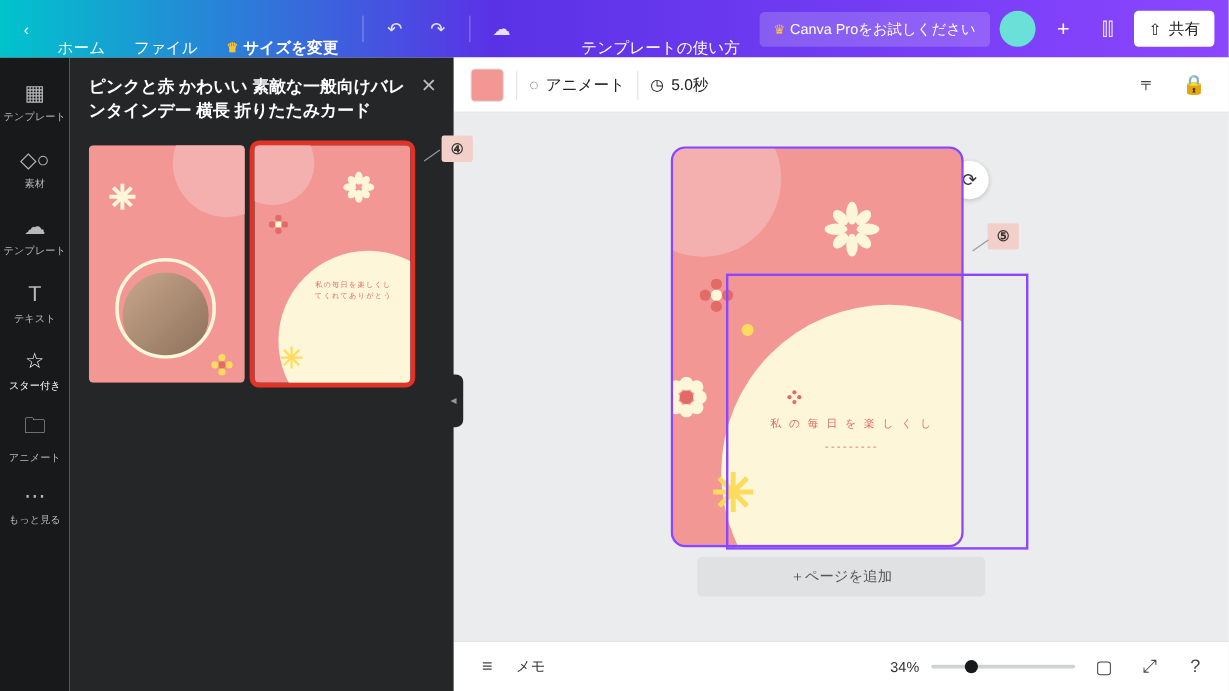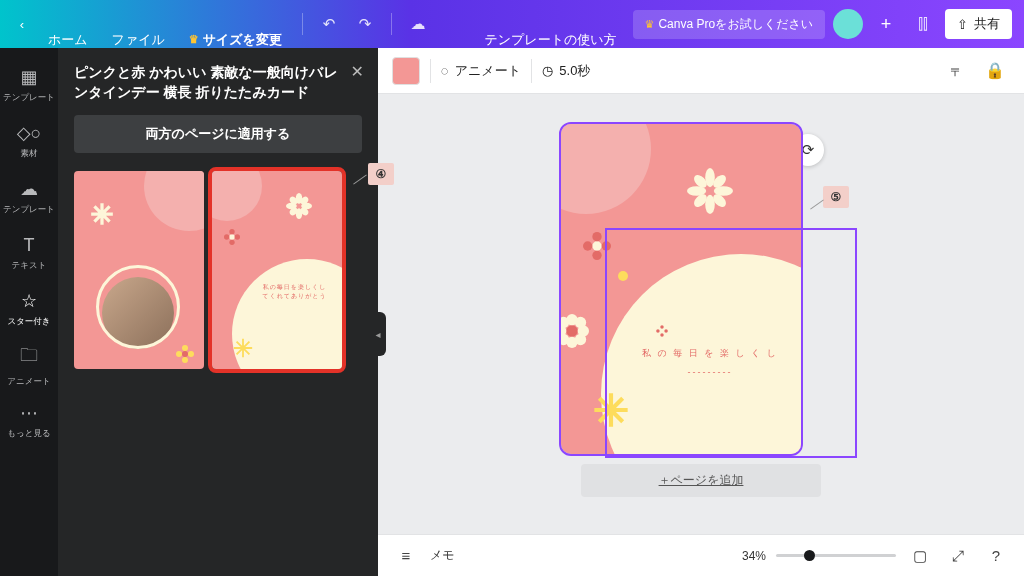--- a/index.html
+++ b/index.html
@@ -55,21 +55,21 @@
 
 .stage { flex: 1; position: relative; overflow: hidden; }
 .page-label { position: absolute; top: 10px; left: 50%; transform: translateX(-126px); font-size: 12px; color: #444; display: flex; align-items: center; gap: 10px; }
 .page-label .pc { cursor: pointer; color: #666; font-size: 13px; }
 .float-btn { position: absolute; width: 32px; height: 32px; border-radius: 50%; background: #fff; box-shadow: 0 1px 4px rgba(0,0,0,0.2); display: flex; align-items: center; justify-content: center; cursor: pointer; font-size: 15px; color: #333; }
 
 .page { position: absolute; top: 30px; left: 50%; transform: translateX(-50%) translateX(-20px); width: 240px; height: 330px; background: #f39795; overflow: hidden; outline: 2px solid #8b46ff; border-radius: 10px; }
 .selrect { position: absolute; border: 2px solid #8b46ff; pointer-events: none; }
 .card-text { position: absolute; font-size: 9px; color: #e36b67; letter-spacing: 2px; text-align: center; line-height: 1.7; }
 
-.addpage { position: absolute; top: 370px; left: 50%; transform: translateX(-50%); width: 240px; padding: 8px; background: #e0e1e3; text-align: center; font-size: 12px; color: #555; cursor: pointer; border-radius: 4px; text-decoration: underline; }
+.addpage { position: absolute; top: 370px; left: 50%; transform: translateX(-50%); width: 240px; padding: 8px; background: #e0e1e3; text-align: center; font-size: 12px; color: #555; cursor: pointer; border-radius: 4px; }
 
 
 .footer { height: 42px; background: #fff; border-top: 1px solid #e2e3e5; display: flex; align-items: center; padding: 0 14px; gap: 10px; font-size: 12px; color: #333; }
 .footer .spacer { flex: 1; }
 .zoom-track { width: 120px; height: 3px; background: #d0d1d3; border-radius: 2px; position: relative; cursor: pointer; }
 .zoom-thumb { position: absolute; top: -4px; width: 11px; height: 11px; border-radius: 50%; background: #18191b; }
 .footer .fic { width: 28px; height: 28px; display: flex; align-items: center; justify-content: center; cursor: pointer; font-size: 15px; color: #444; }
 
 
 .flower { position: absolute; }
@@ -134,21 +134,20 @@
       </div>
     <div class="rail-item">
         <span class="ic">⋯</span>
         <span>もっと見る</span>
       </div>
   </div>
 
   <div class="panel">
     <div class="panel-close">✕</div>
     <div class="panel-title">ピンクと赤 かわいい 素敵な一般向けバレンタインデー 横長 折りたたみカード</div>
-    <button class="panel-apply">両方のページに適用する</button>
     <div class="panel-thumbs">
       <div class="thumb">
         <div class="thumb-inner">
           <div style="position:absolute;top:-30px;right:-30px;width:90px;height:90px;border-radius:50%;background:#f4b0ae;"></div>
           <div class="flower" style="top:30px;left:15px;width:26px;height:26px;color:#fdf6d9;"><svg viewBox="0 0 24 24">
                 <path fill="currentColor" d="M12 2v20M2 12h20M5 5l14 14M19 5L5 19" stroke="currentColor" stroke-width="3"></path>
               </svg></div>
           <div class="bigcircle" style="bottom:20px;left:28px;width:72px;height:72px;overflow:hidden;">
             <div style="width:100%;height:100%;background:linear-gradient(135deg,#c9a88c,#8b6f5a);"></div>
           </div>

